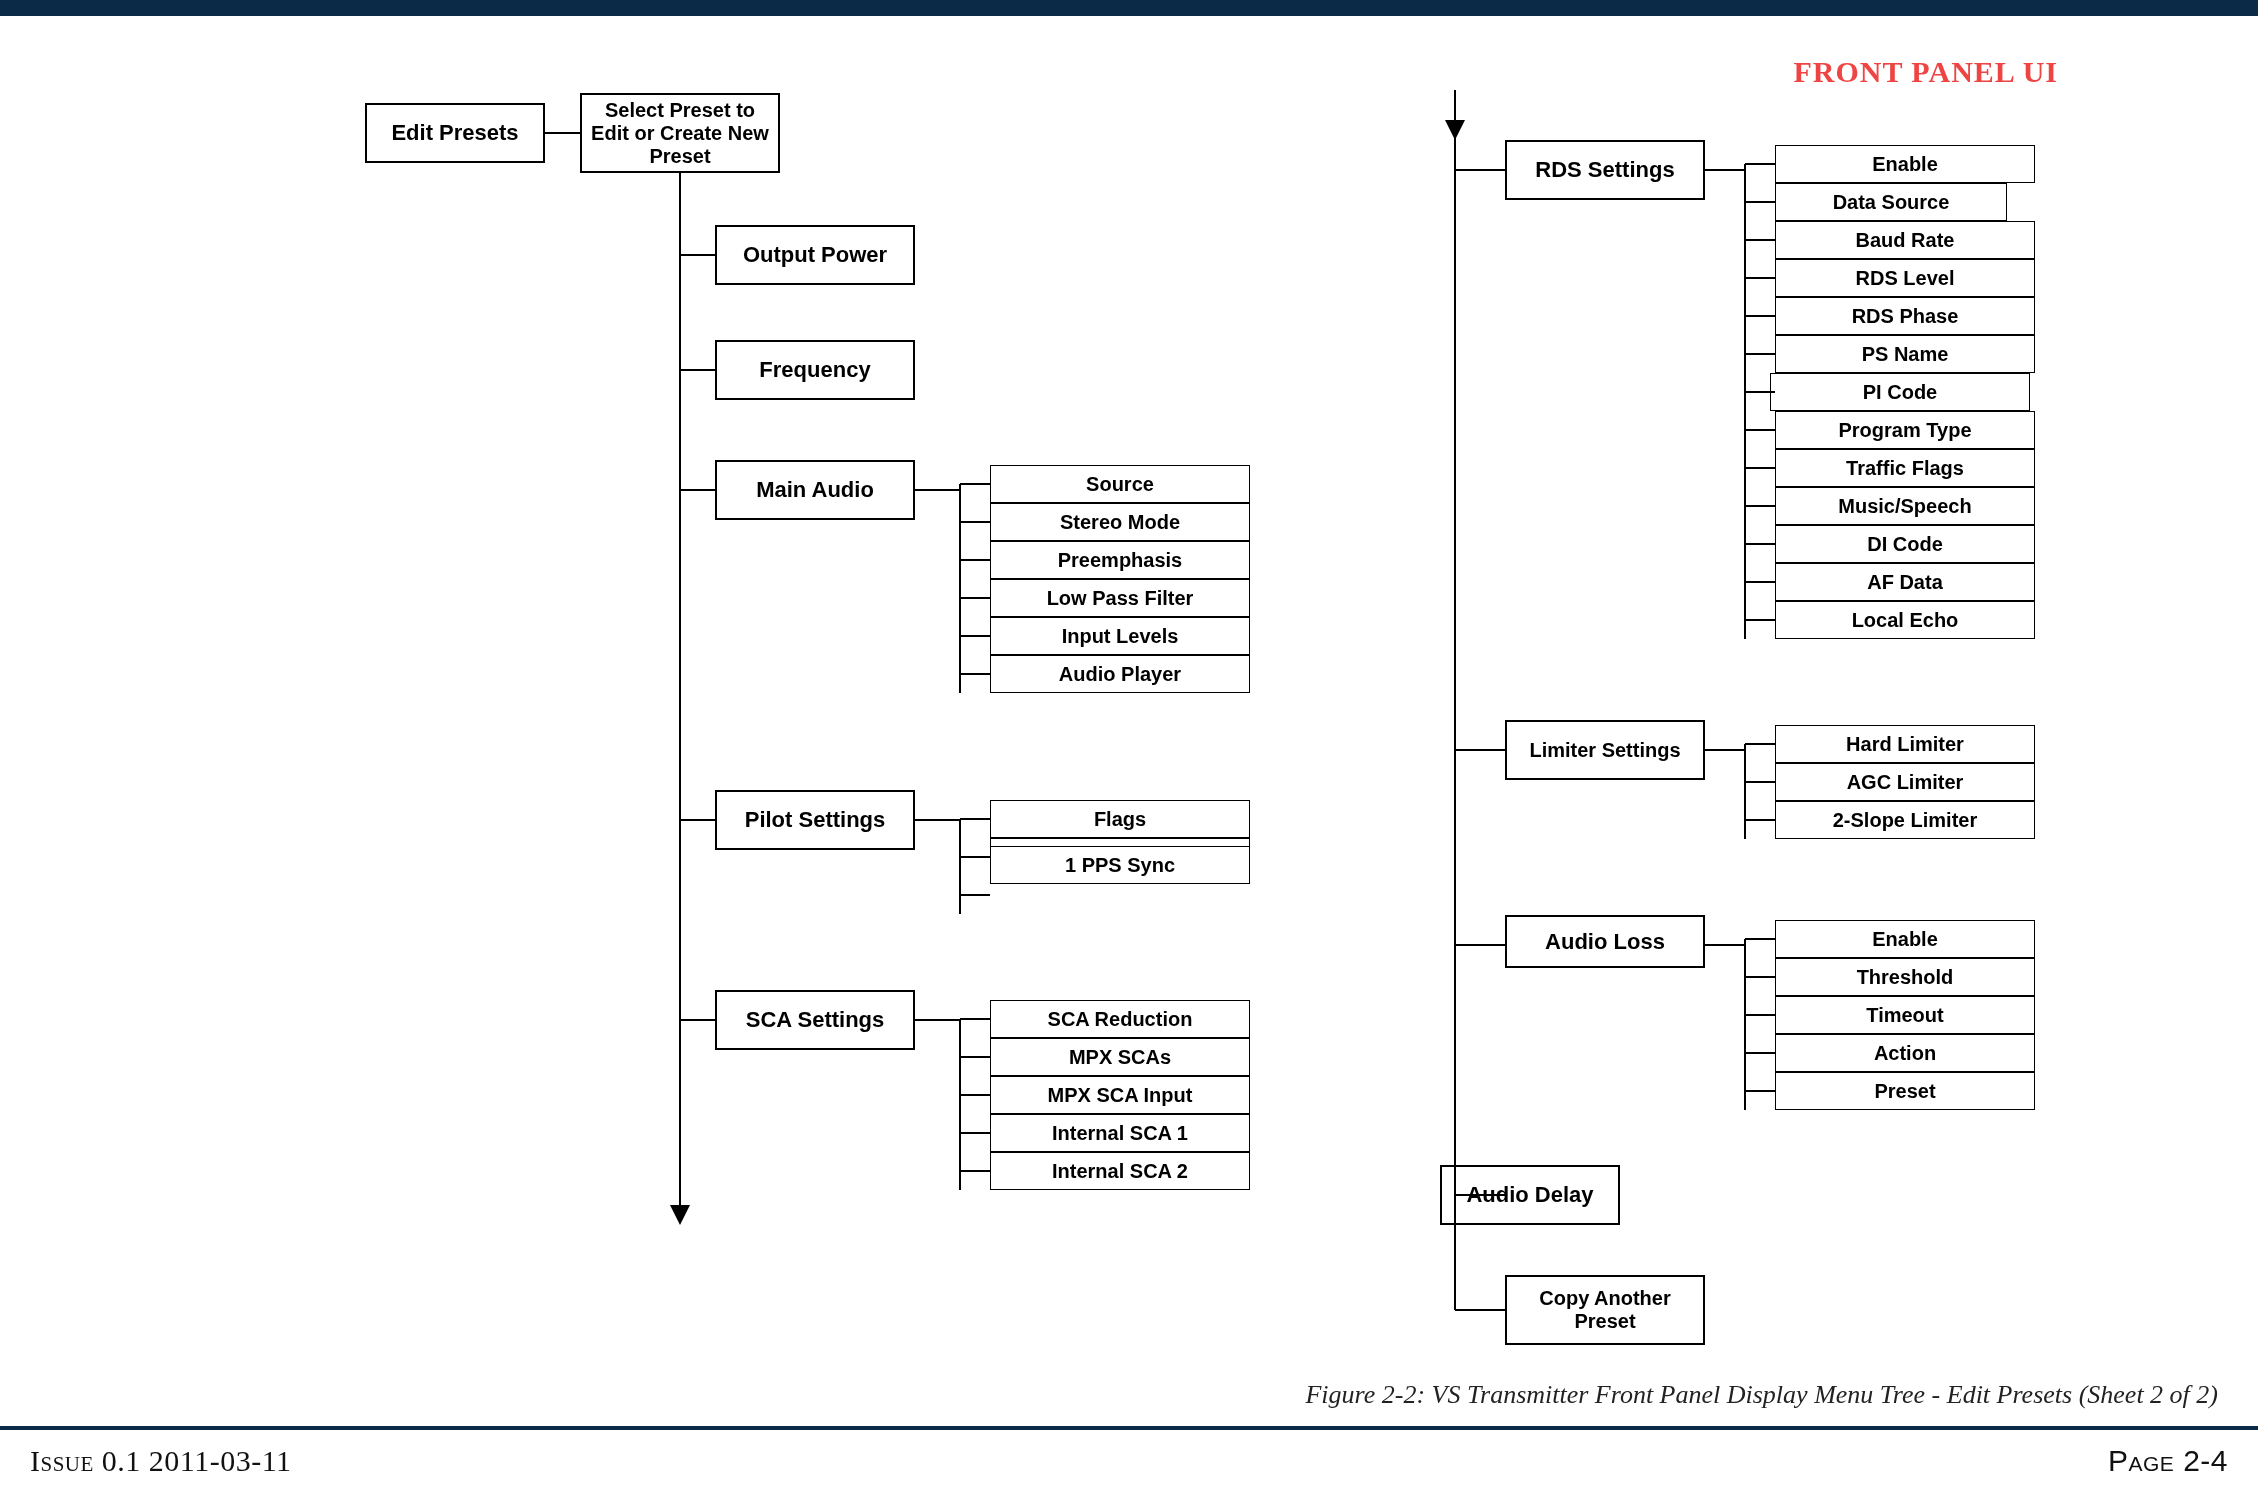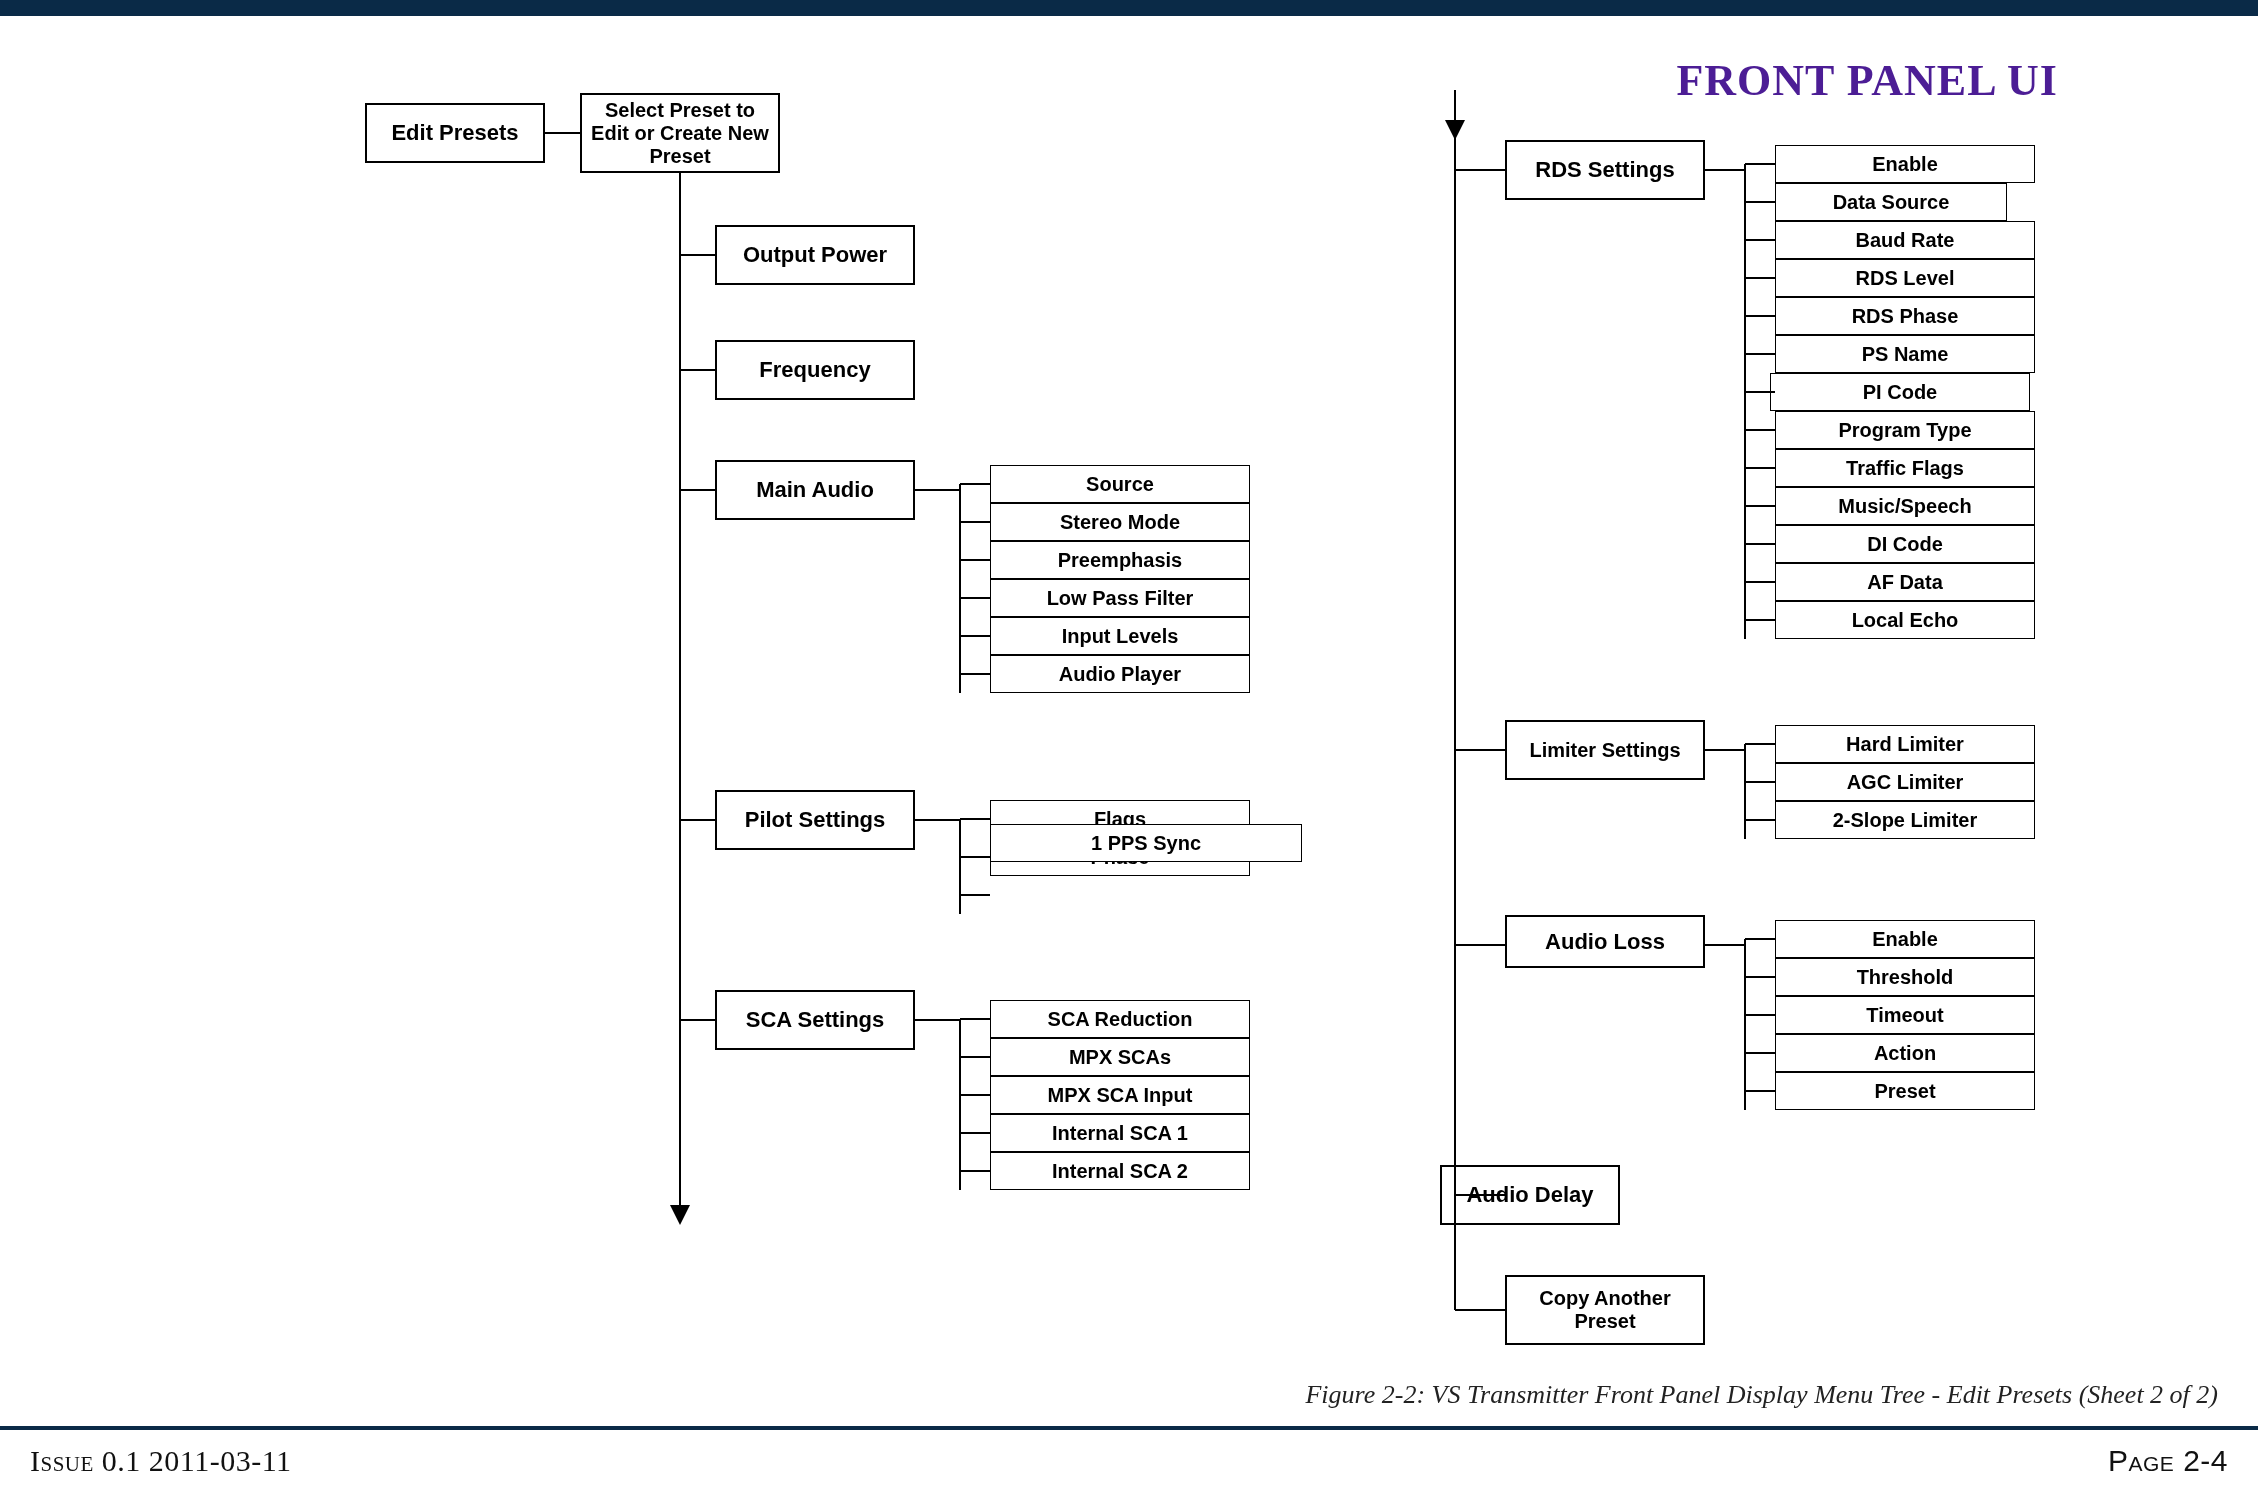--- a/index.html
+++ b/index.html
@@ -1,19 +1,19 @@
 <!DOCTYPE html>
 <html><head>
 <meta charset="utf-8">
 <style>
   html,body{margin:0;padding:0;background:#fff;color:#000;font-family:Arial,Helvetica,sans-serif}
   .page{position:relative;width:2258px;height:1500px;overflow:hidden}
   .topbar{position:absolute;left:0;right:0;top:0;height:16px;background:#0a2a47}
   .botbar{position:absolute;left:0;right:0;bottom:70px;height:4px;background:#0a2a47}
-  .title{position:absolute;right:200px;top:55px;font-family:"Times New Roman",Times,serif;font-weight:bold;color:#4c1d95;font-size:44px;letter-spacing:1px}
+  .title{position:absolute;right:200px;top:55px;font-family:"Times New Roman",Times,serif;font-weight:bold;color:#ef4444;font-size:30px;letter-spacing:1px}
   .caption{position:absolute;right:40px;bottom:90px;font-style:italic;font-family:"Times New Roman",Times,serif;font-size:26px;color:#222}
   .issue{position:absolute;left:30px;bottom:22px;font-variant:small-caps;font-family:"Times New Roman",Times,serif;font-size:30px;color:#111;letter-spacing:.5px}
   .pagenum{position:absolute;right:30px;bottom:22px;font-variant:small-caps;font-family:Liberation Sans, sans-serif;font-size:30px;color:#111;letter-spacing:.5px}
   .box{position:absolute;border:2px solid #000;background:#fff;display:flex;align-items:center;justify-content:center;text-align:center;font-weight:bold;font-size:22px;box-sizing:border-box;padding:20px 8px}
   .box.small{font-size:20px}
   .cell{position:absolute;border:1px solid #000;background:#fff;display:flex;align-items:center;justify-content:center;text-align:center;font-weight:bold;font-size:20px;box-sizing:border-box;height:38px}
   svg.lines{position:absolute;left:0;top:0;width:2258px;height:1500px;pointer-events:none}
 </style>
 </head>
 <body>
@@ -34,21 +34,21 @@
 
   <div class="cell" style="left:990px;top:465px;width:260px">Source</div>
   <div class="cell" style="left:990px;top:503px;width:260px">Stereo Mode</div>
   <div class="cell" style="left:990px;top:541px;width:260px">Preemphasis</div>
   <div class="cell" style="left:990px;top:579px;width:260px">Low Pass Filter</div>
   <div class="cell" style="left:990px;top:617px;width:260px">Input Levels</div>
   <div class="cell" style="left:990px;top:655px;width:260px">Audio Player</div>
 
   <div class="cell" style="left:990px;top:800px;width:260px">Flags</div>
   <div class="cell" style="left:990px;top:838px;width:260px">Phase</div>
-  <div class="cell" style="left:990px;top:824px;width:312px">1 PPS Sync</div>
+  <div class="cell" style="left:990px;top:846px;width:260px">1 PPS Sync</div>
 
   <div class="cell" style="left:990px;top:1000px;width:260px">SCA Reduction</div>
   <div class="cell" style="left:990px;top:1038px;width:260px">MPX SCAs</div>
   <div class="cell" style="left:990px;top:1076px;width:260px">MPX SCA Input</div>
   <div class="cell" style="left:990px;top:1114px;width:260px">Internal SCA 1</div>
   <div class="cell" style="left:990px;top:1152px;width:260px">Internal SCA 2</div>
 
   <div class="box" style="left:1505px;top:140px;width:200px;height:60px">RDS Settings</div>
   <div class="box small" style="left:1505px;top:720px;width:200px;height:60px">Limiter Settings</div>
   <div class="box" style="left:1505px;top:915px;width:200px;height:53px">Audio Loss</div>

